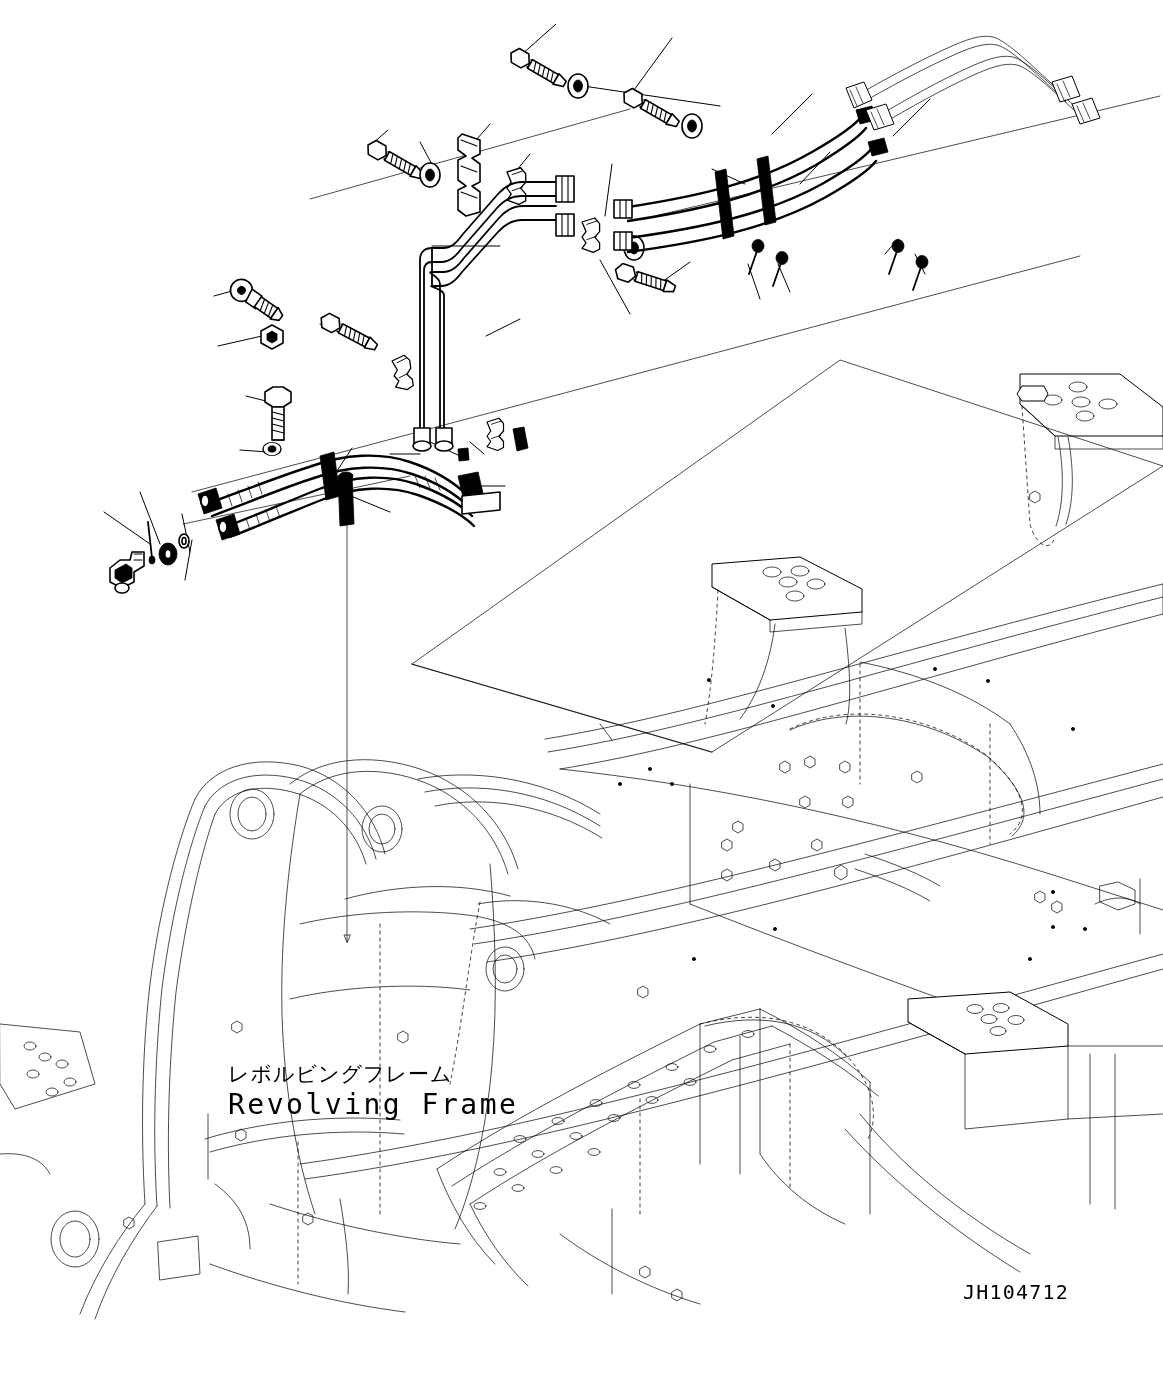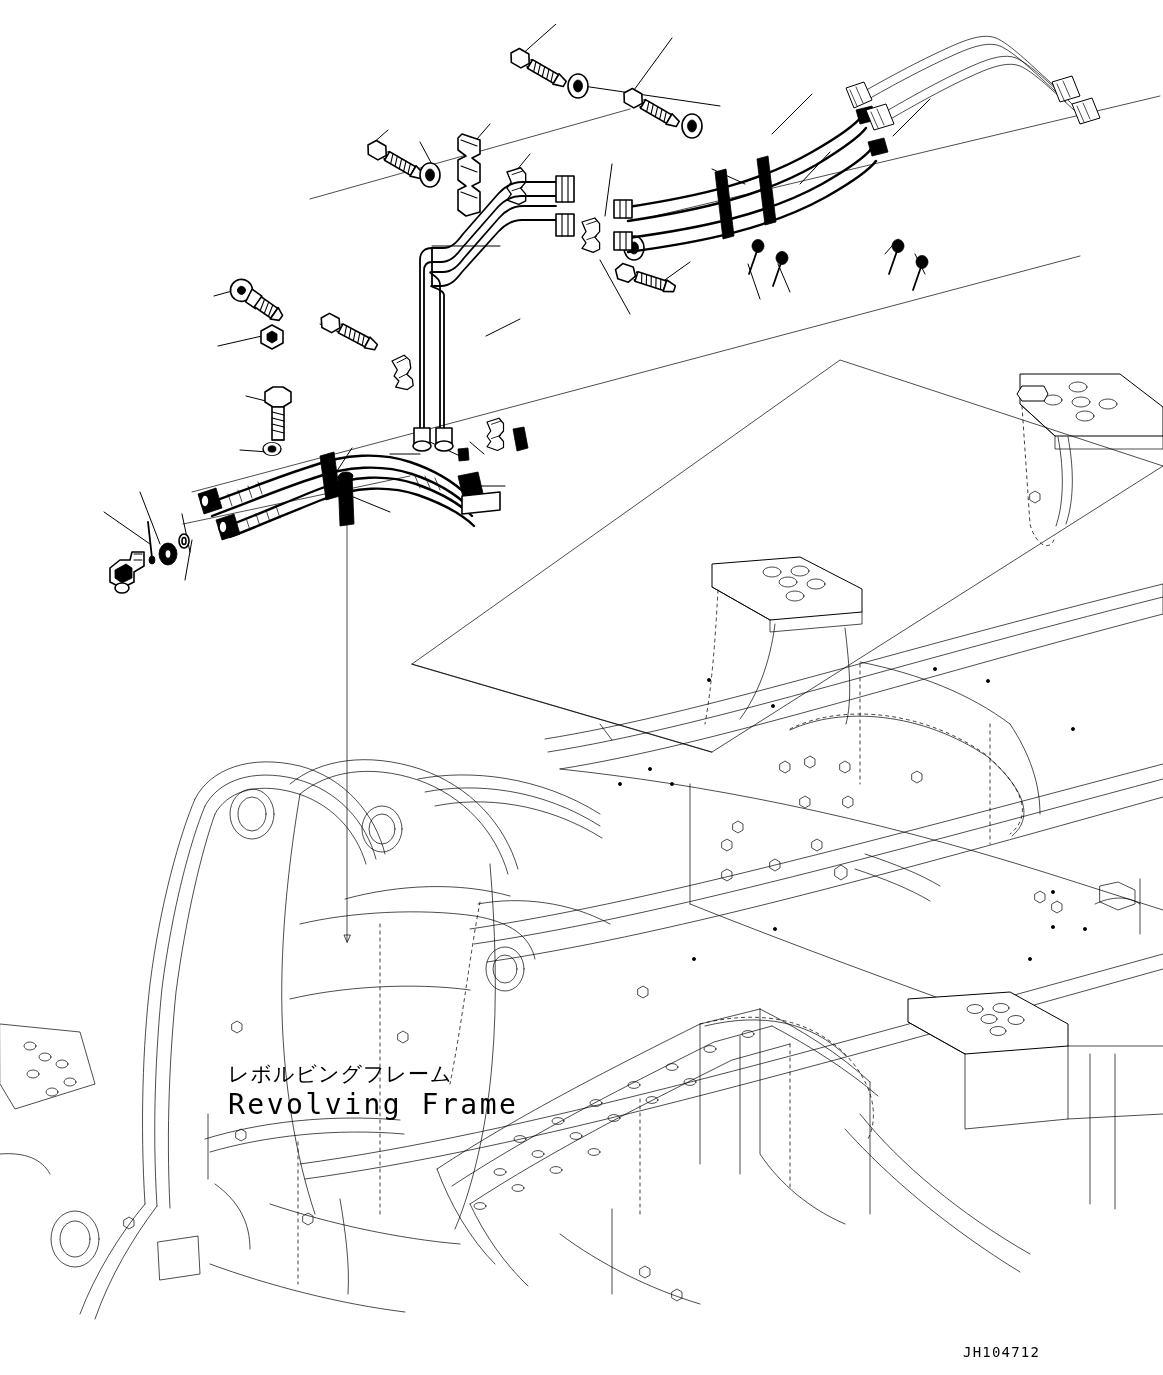--- a/index.html
+++ b/index.html
@@ -13,21 +13,21 @@
   .lbl{position:absolute;white-space:pre;color:#000;}
   #jp-label{
     left:228px;top:1036px;font-size:21px;letter-spacing:1px;
     font-family:"DejaVu Sans","Liberation Sans",sans-serif;
   }
   #en-label{
     left:228px;top:1064px;font-size:28px;letter-spacing:2.5px;
     font-family:"DejaVu Sans Mono","Liberation Mono",monospace;
   }
   #dwg-no{
-    left:963px;top:1320px;font-size:14px;letter-spacing:1.2px;
+    left:963px;top:1256px;font-size:20px;letter-spacing:1.2px;
     font-family:"DejaVu Sans Mono","Liberation Mono",monospace;
   }
 </style>
 </head>
 <body>
 
 <div id="stage">
 
 <svg id="dwg" viewBox="0 0 1163 1375" xmlns="http://www.w3.org/2000/svg">
   <defs>

